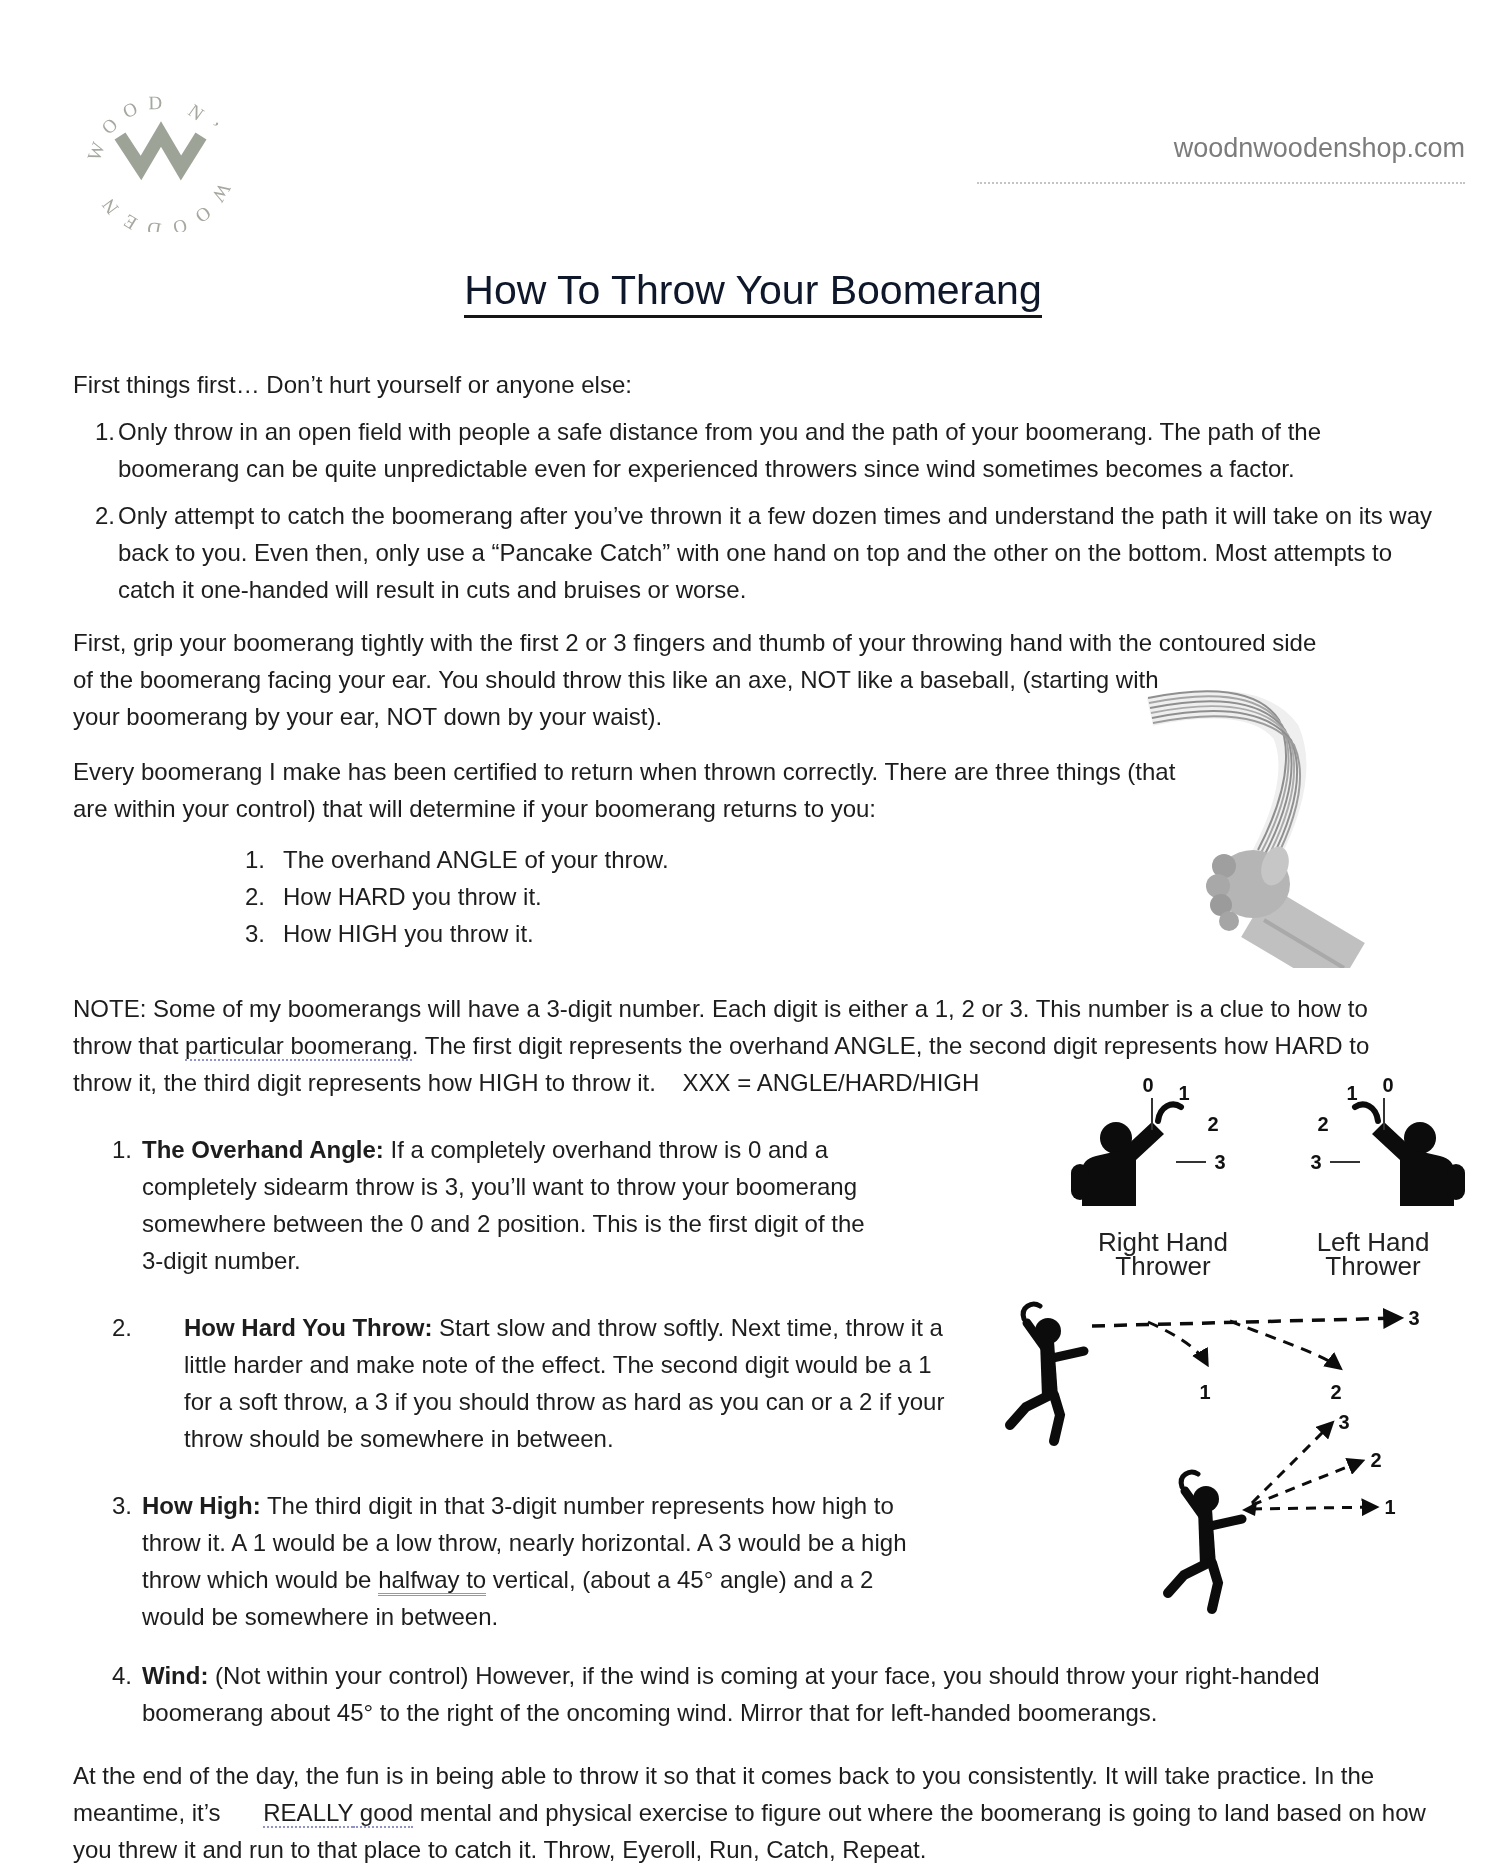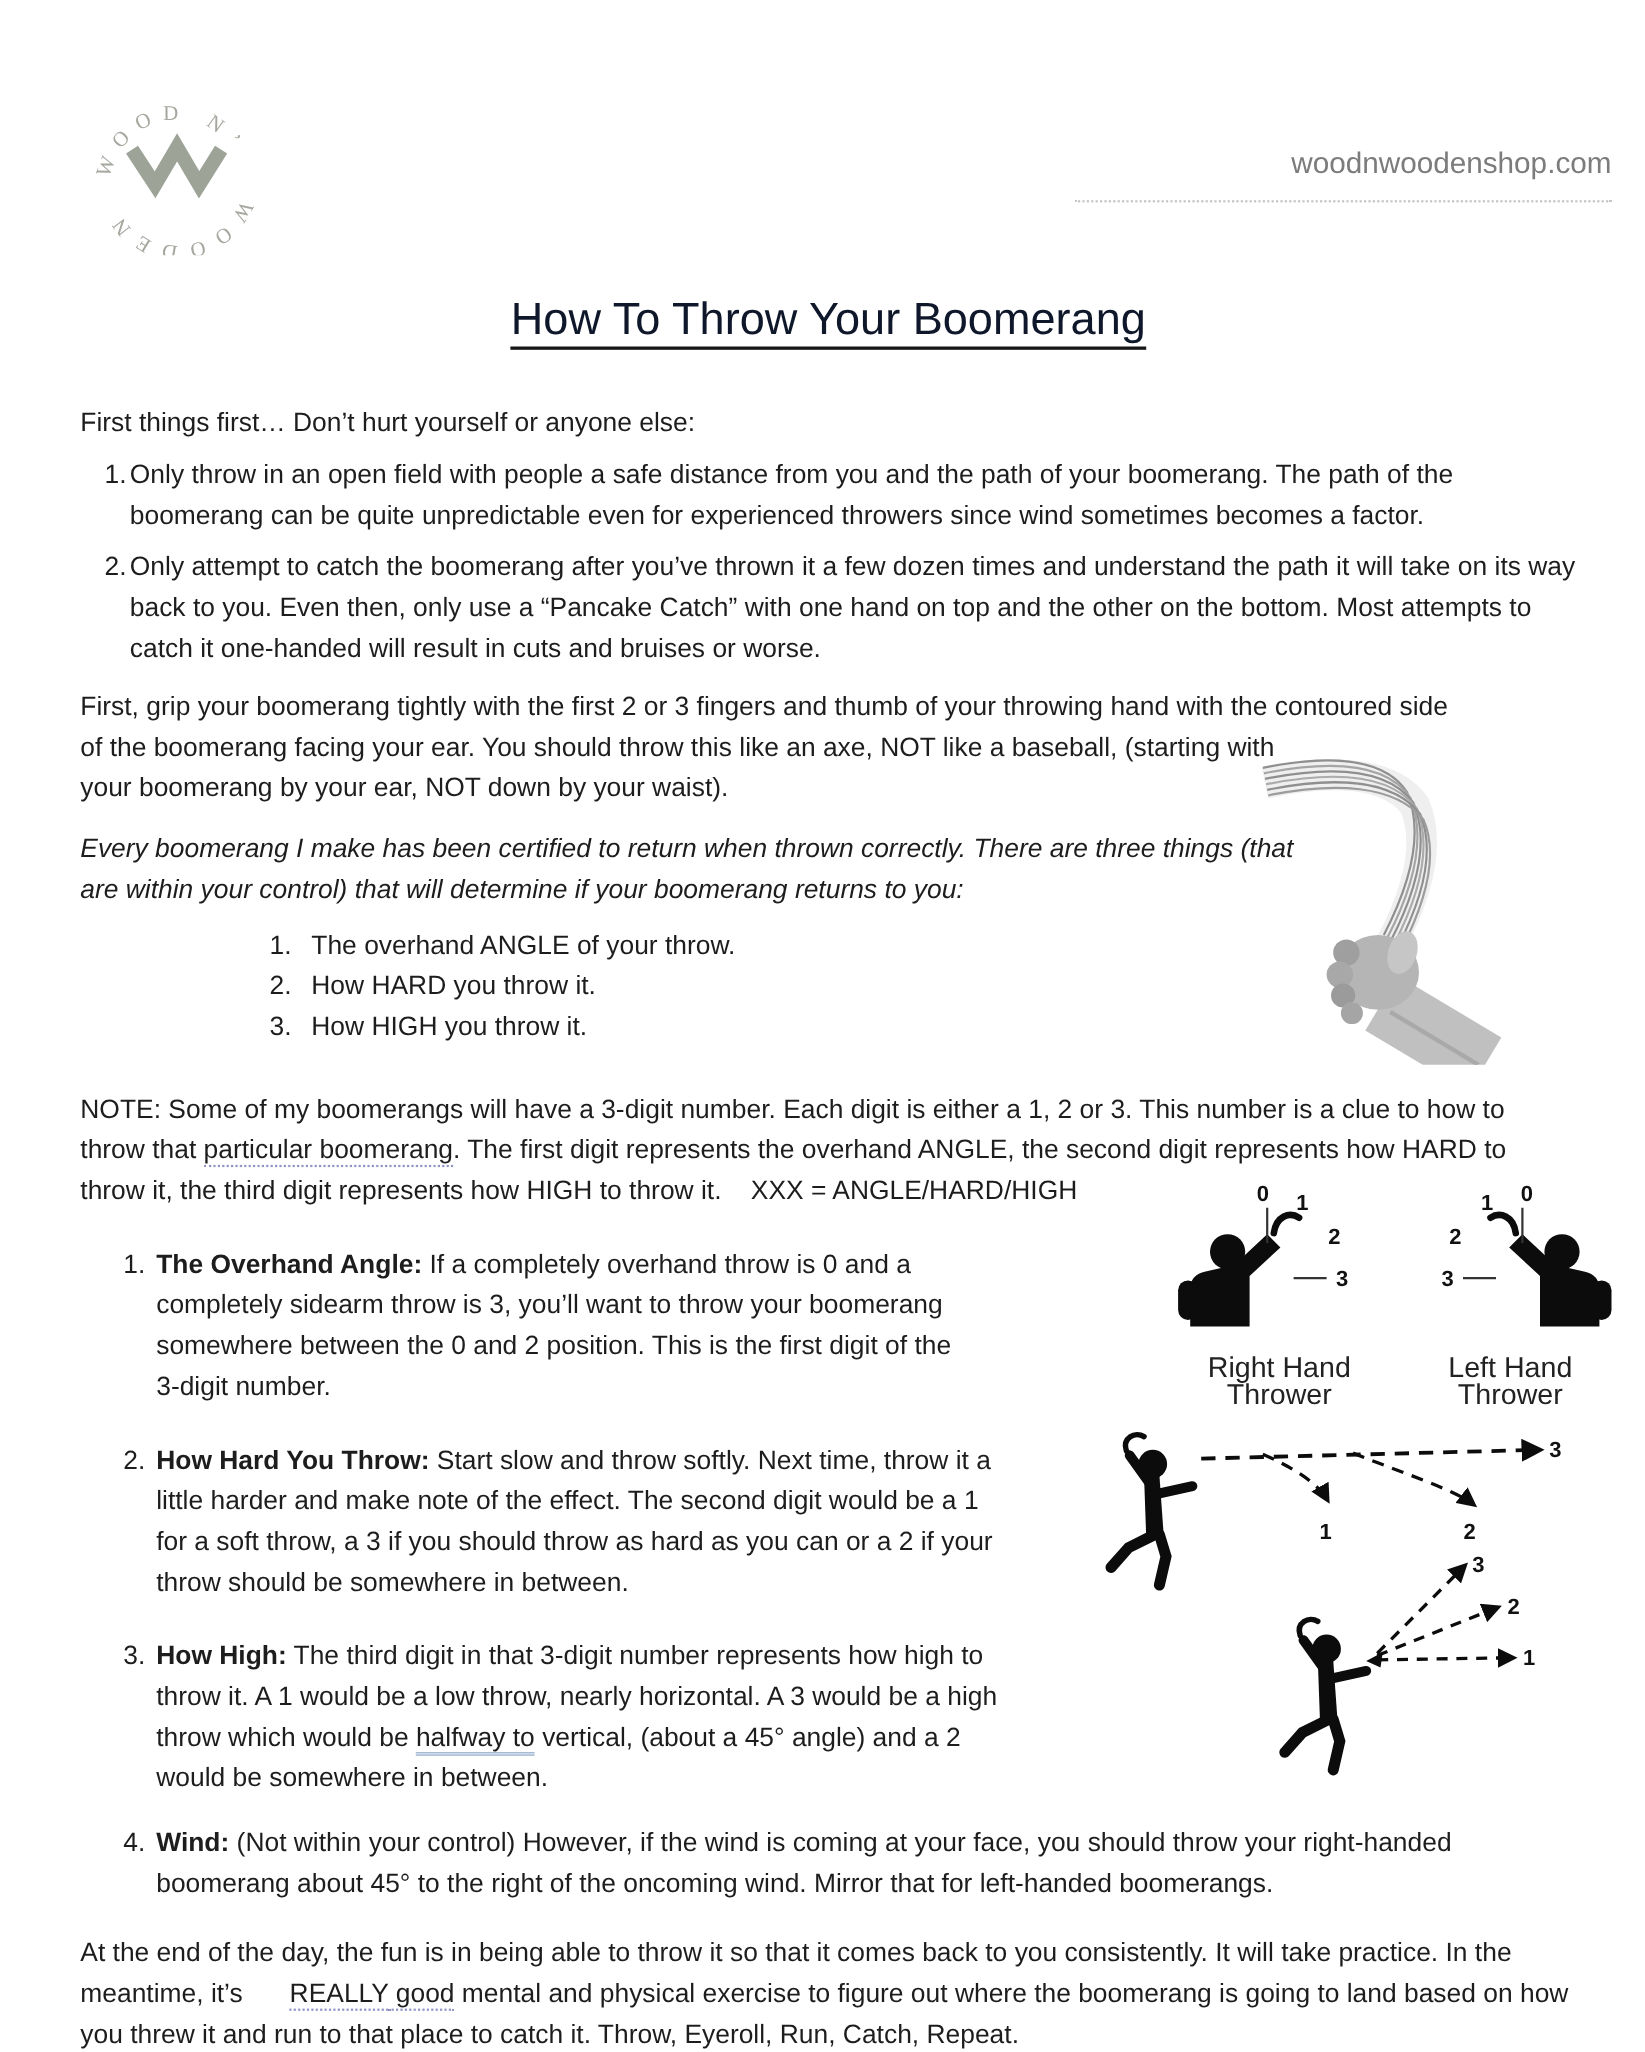--- a/index.html
+++ b/index.html
@@ -22,32 +22,32 @@
   h1.title span { border-bottom:3px solid #161616; padding-bottom:2px; }
   p { margin:0; }
   .intro { margin-top:50px; }
   ol { list-style:none; margin:0; padding:0; }
   .safety { margin-top:10px; }
   .safety li { position:relative; padding-left:45px; margin-bottom:10px; }
   .safety .num { position:absolute; left:22px; }
   .gripline1 { margin-top:16px; white-space:nowrap; }
   .photo { position:absolute; left:1118px; top:672px; width:272px; height:296px; }
   .griprest { max-width:1100px; }
-  .certified { margin-top:18px; max-width:1115px;font-style:italic; }
+  .certified { margin-top:18px; max-width:1115px; }
   .three { margin:14px 0 0 172px; }
   .three li { position:relative; padding-left:38px; }
   .three .num { position:absolute; left:0; }
   .note { margin-top:38px; clear:both; }
   .factors { margin-top:30px; }
   .factors li { position:relative; padding-left:69px; }
   .factors .num { position:absolute; left:39px; }
   .factors .lead { font-weight:bold; }
   .f1 { margin-bottom:30px; } .f2 { margin-bottom:30px; }
   .f3 { margin-bottom:22px; } .f4 { margin-bottom:0; }
-  .f1 .body { max-width:738px; } .f2 .body { max-width:763px; }
+  .f1 .body { max-width:738px; } .f2 .body { max-width:763px;margin-left:42px; }
   .f3 .body { max-width:793px; } .f4 .body { max-width:1250px; }
   .closing { margin-top:26px; }
   
   .sp-dot { border-bottom:2px dotted #9093c6; }
   .u-dbl  { border-bottom:3px double #7f9ec2; }
   .u-blk  { text-decoration-thickness:2px;margin-left:36px; }
   
   .diag { position:absolute; }
   .d-throwers { left:985px; top:-57px; width:420px; }
   .d-throwers .lbls { display:flex; margin-top:6px; font-size:26px; line-height:24px; color:#222; }

